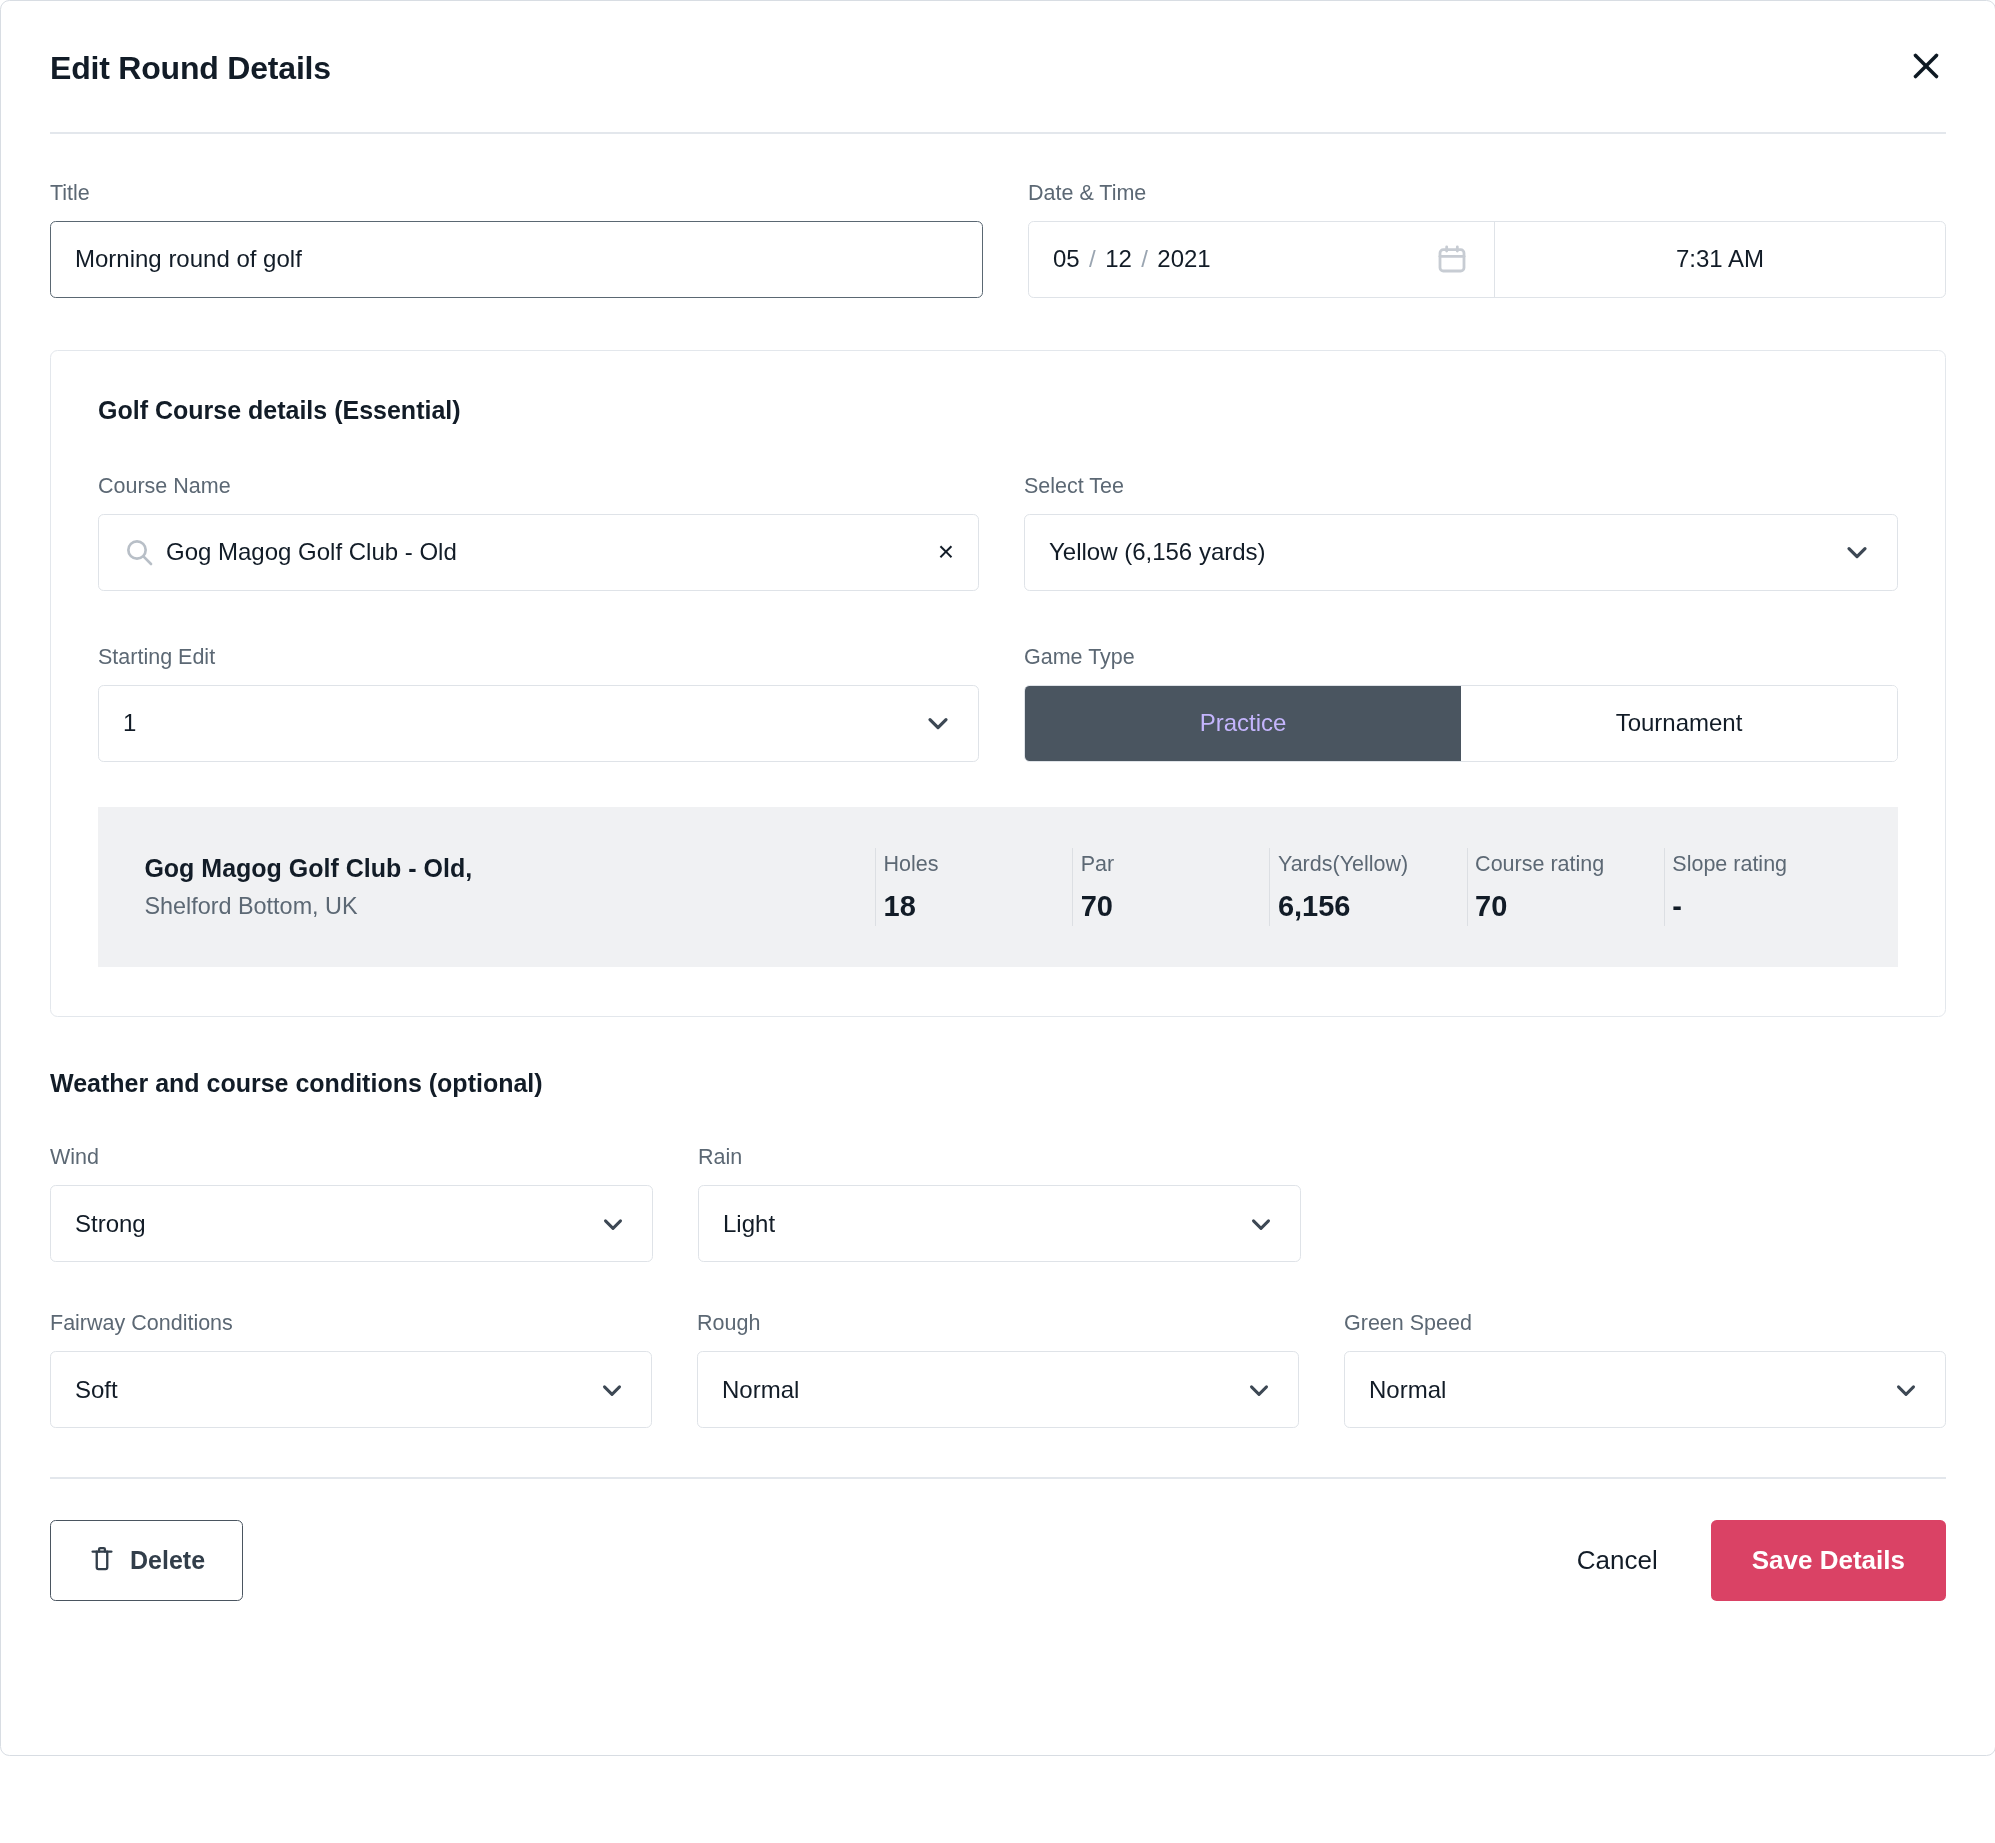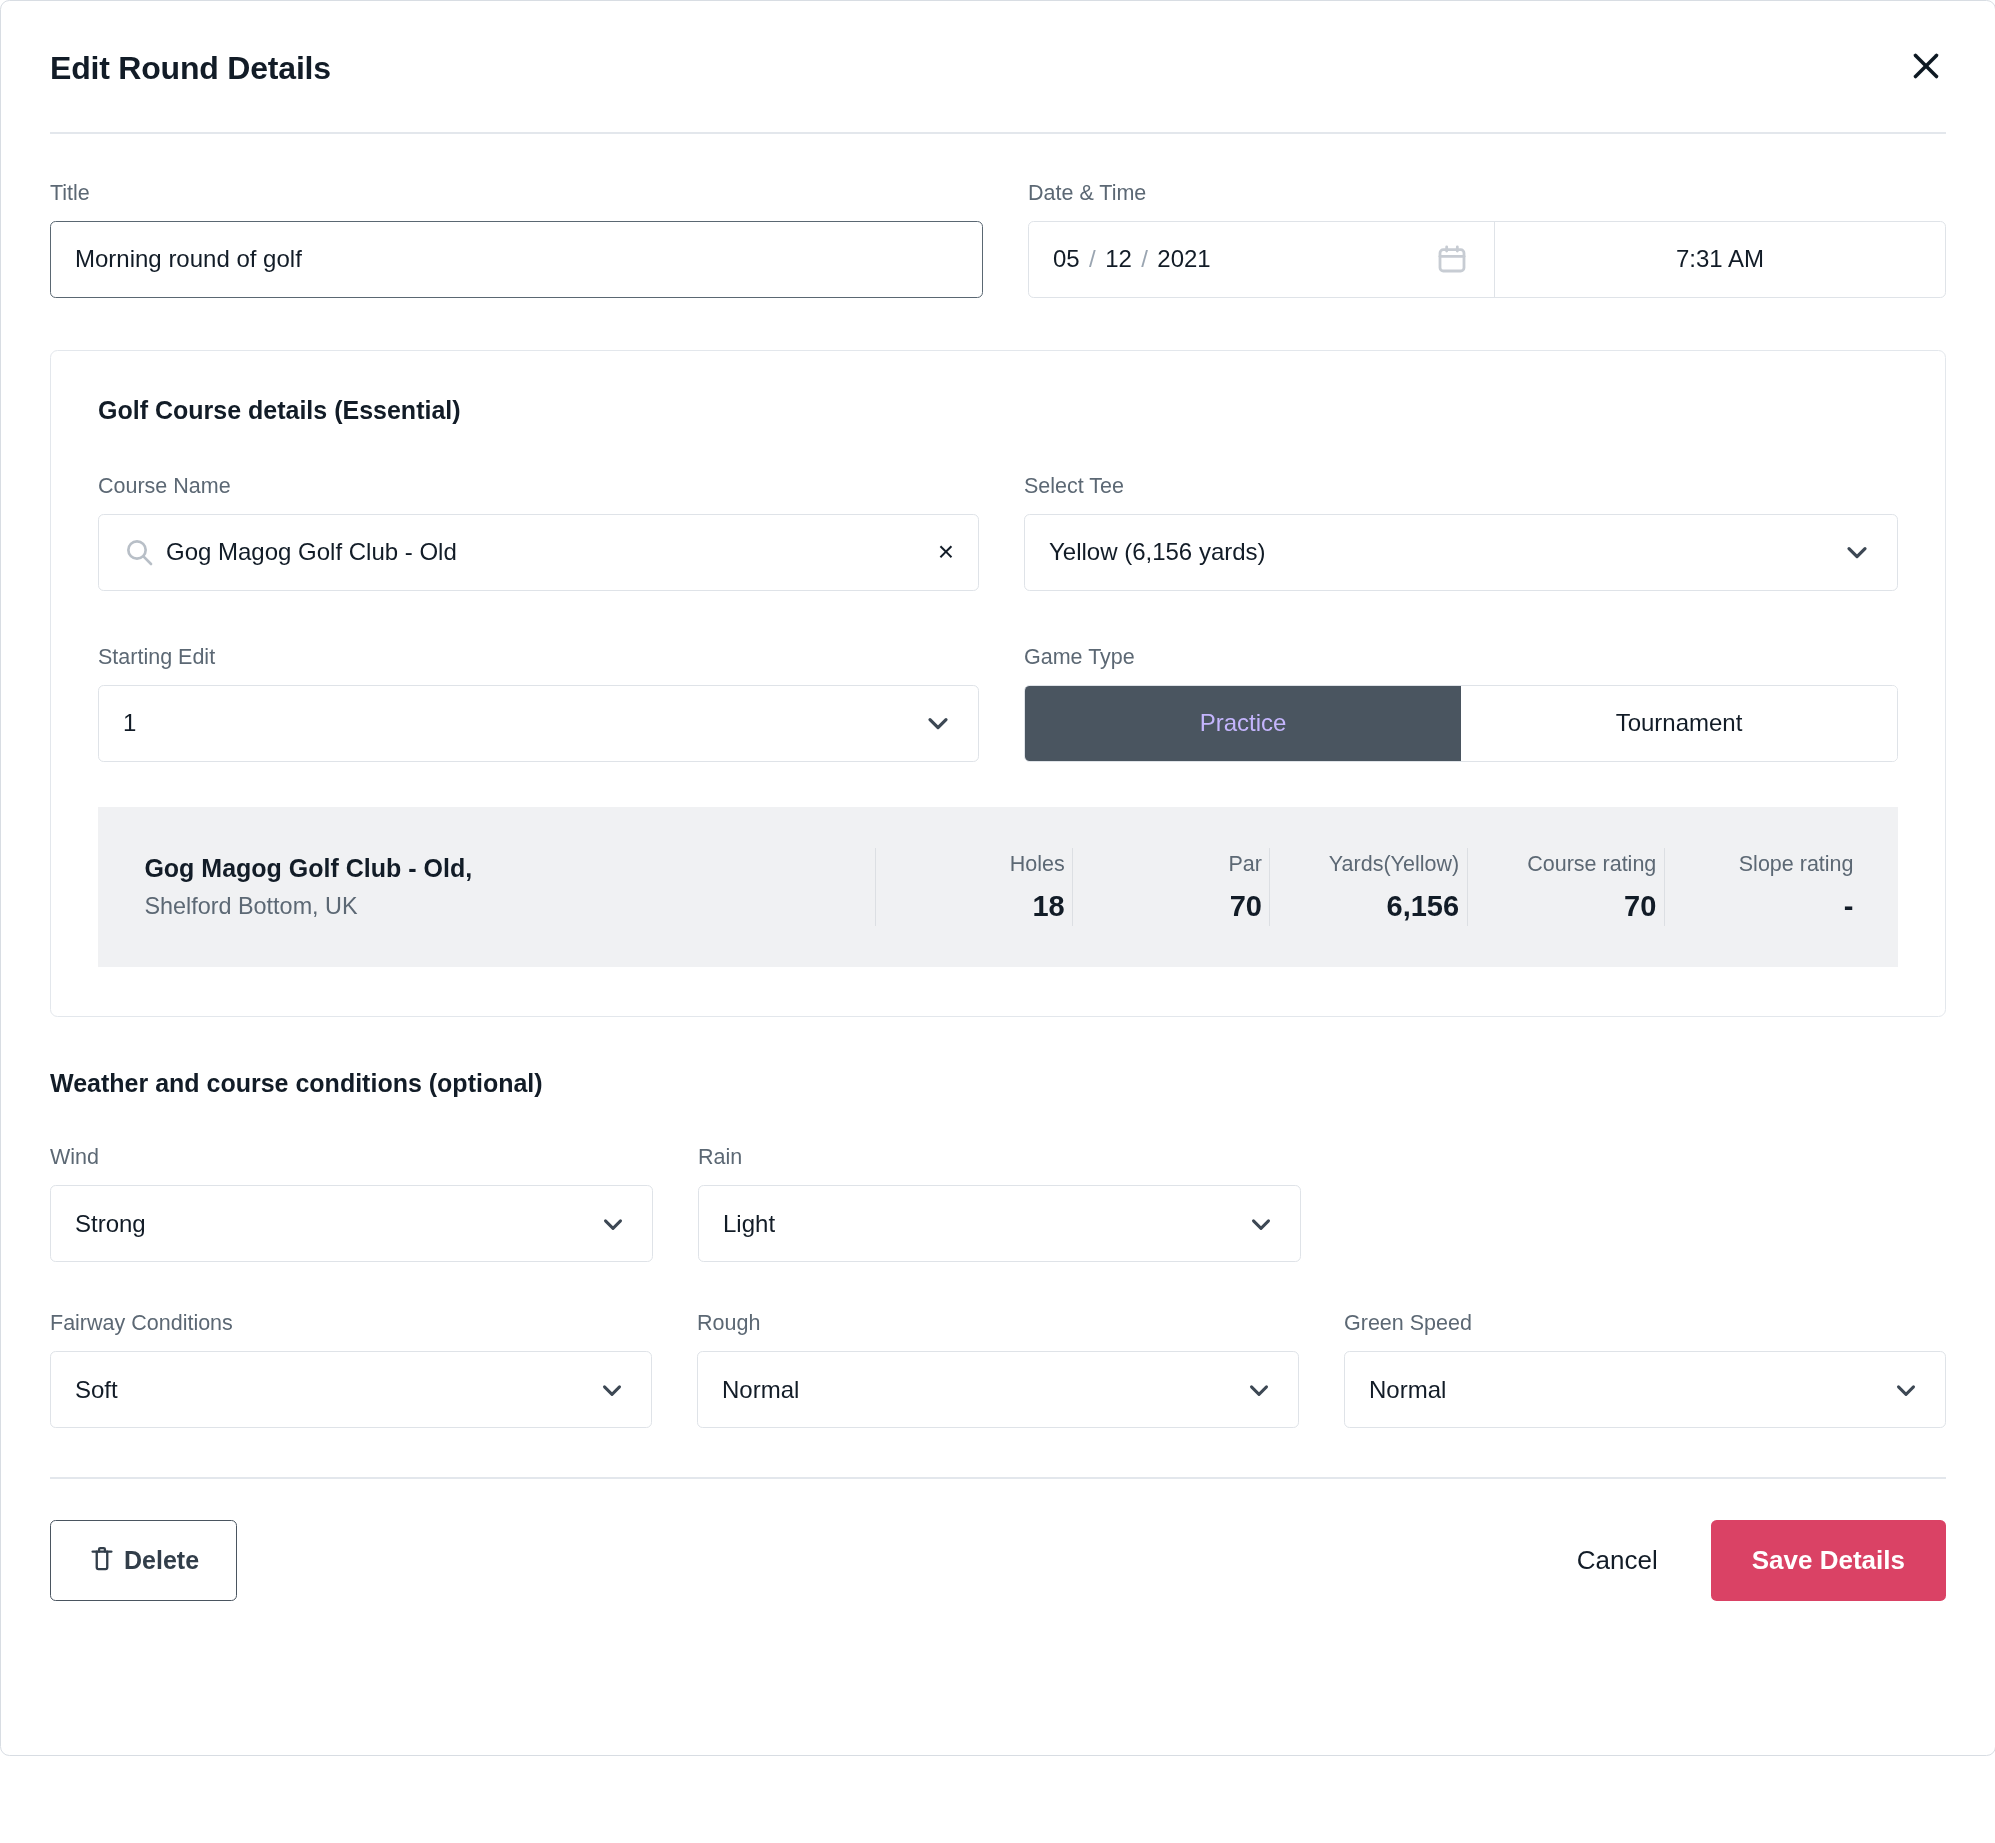--- a/index.html
+++ b/index.html
@@ -209,21 +209,21 @@
     font-weight: bold;
     color: #121c27;
     margin-bottom: 9.4px;
   }
   .summary-name .n2 {
     font-size: 23.4px;
     color: #5c6874;
   }
   .stat {
     flex: 1;
-    text-align: right;
+    text-align: left;
     border-left: 1.9px solid #dcdfe3;
     padding: 3.7px 7.5px;
   }
   .stat .sl {
     font-size: 21.5px;
     color: #5c6874;
     margin-bottom: 13px;
   }
   .stat .sv {
     font-size: 29px;
@@ -255,21 +255,21 @@
     background: #e3e7ec;
   }
   .footer {
     display: flex;
     align-items: center;
     padding: 41px 49px 0 49px;
   }
   .delete-btn {
     display: flex;
     align-items: center;
-    gap: 8px;
+    gap: 14px;
     height: 81px;
     padding: 0 37px;
     border: 1.9px solid #4a5560;
     border-radius: 5.6px;
     background: #ffffff;
     font-size: 25px;
     font-weight: bold;
     color: #323e4a;
     cursor: pointer;
     font-family: "Liberation Sans", sans-serif;

